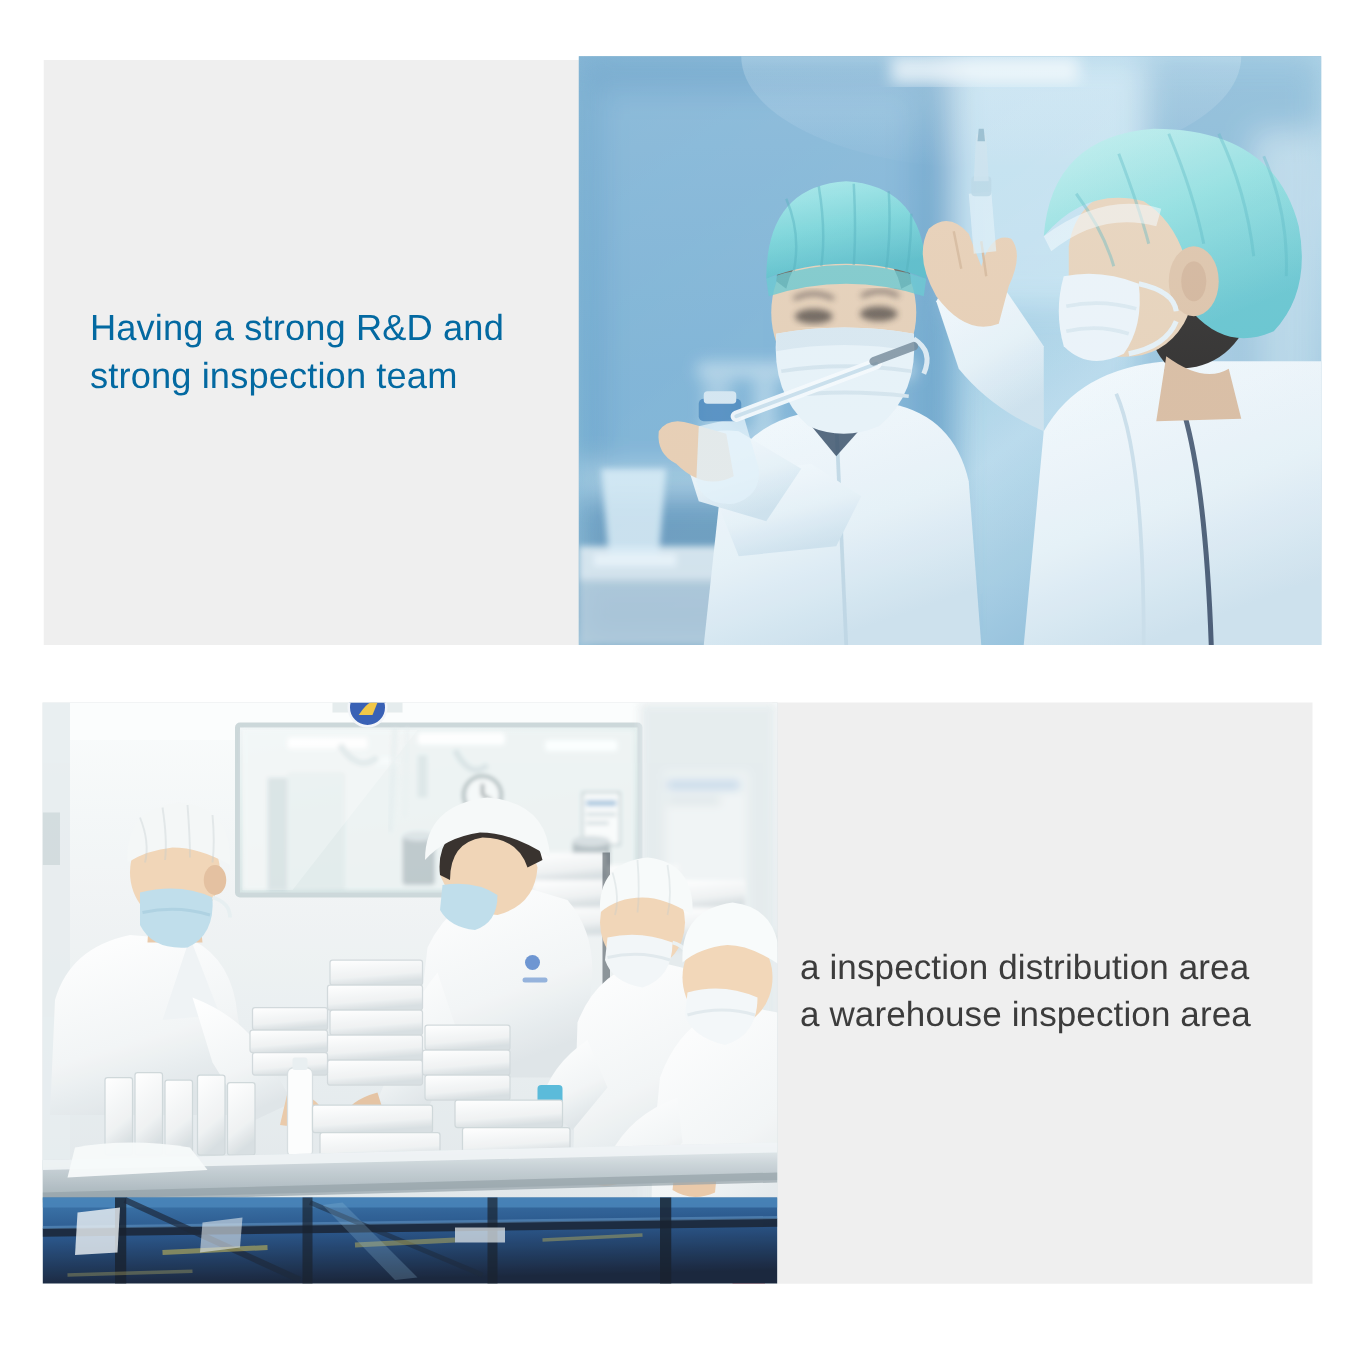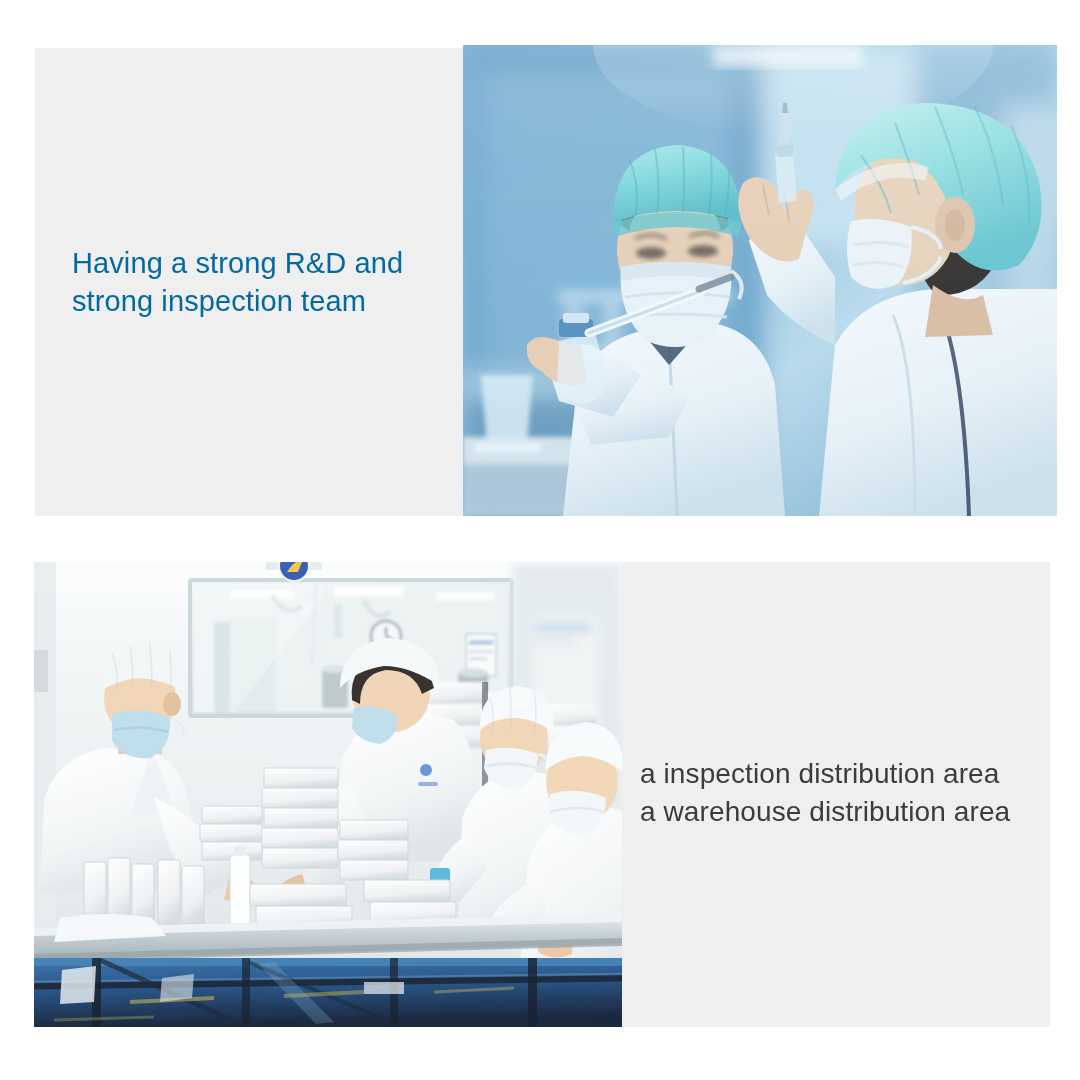--- a/index.html
+++ b/index.html
@@ -275,21 +275,21 @@
     </svg>
   </div>
 </div>
 
 <div id="section-wh">
 
   <div id="wh-panel"></div>
 
   <div id="wh-caption">
     <span class="ln">a inspection distribution area</span>
-    <span class="ln">a warehouse distribution area</span>
+    <span class="ln">a warehouse inspection area</span>
   </div>
 
   <div id="wh-photo">
     <svg class="photo-svg" viewBox="0 0 588 465" preserveAspectRatio="xMidYMid slice">
       <defs>
         <linearGradient id="wallG" x1="0" y1="0" x2="0" y2="1">
           <stop offset="0%" stop-color="#fafcfc"></stop>
           <stop offset="55%" stop-color="#e9eef0"></stop>
           <stop offset="100%" stop-color="#dbe3e6"></stop>
         </linearGradient>

